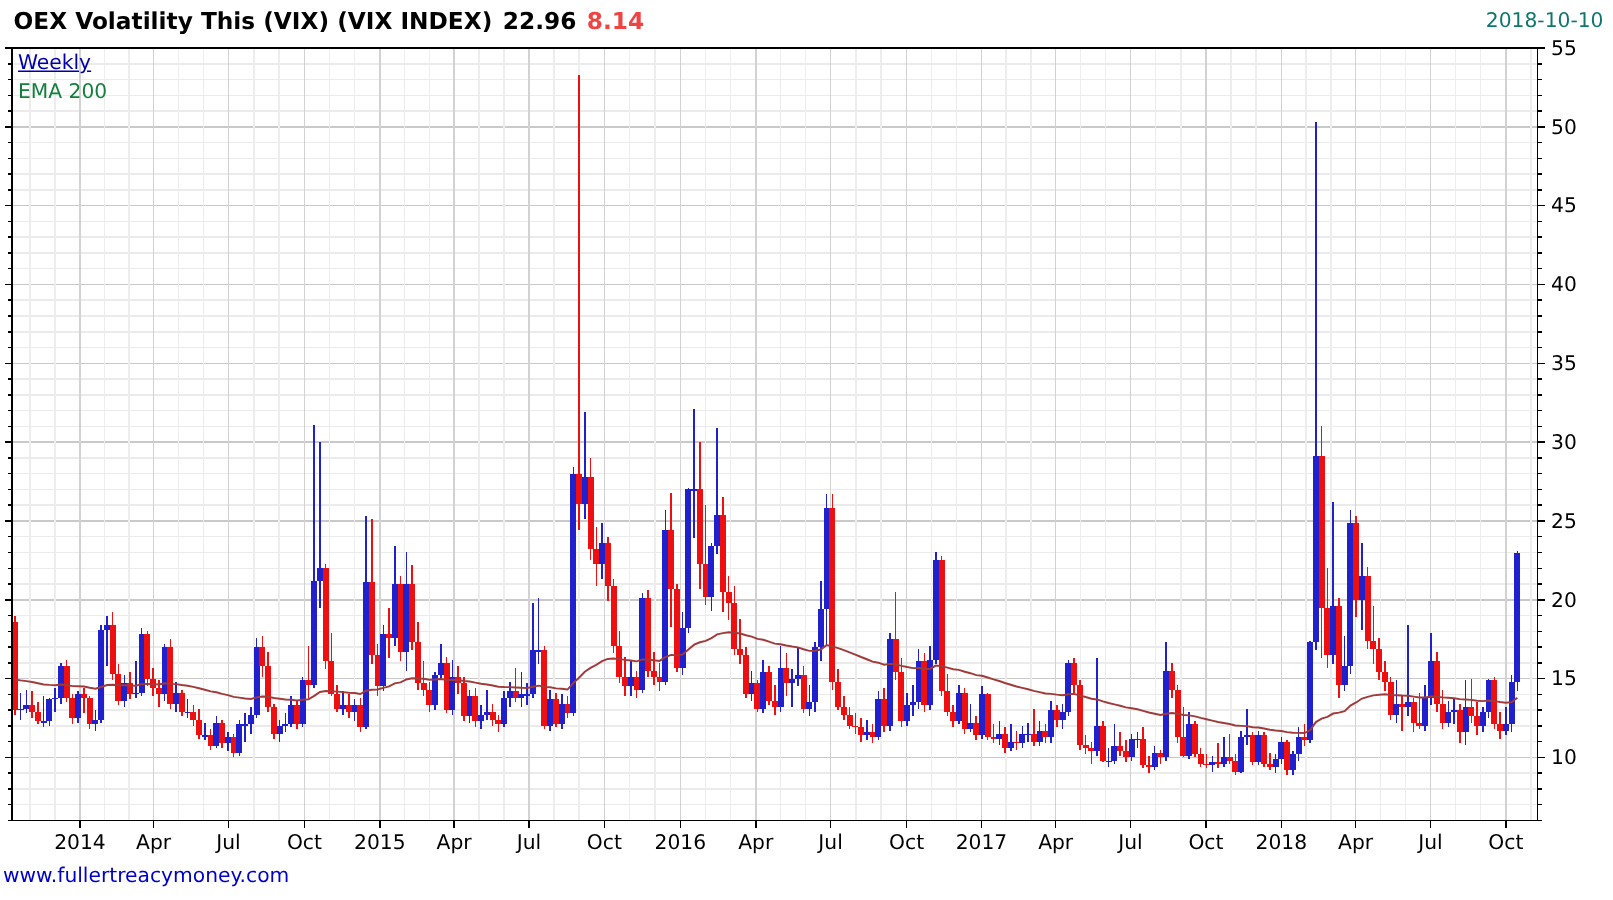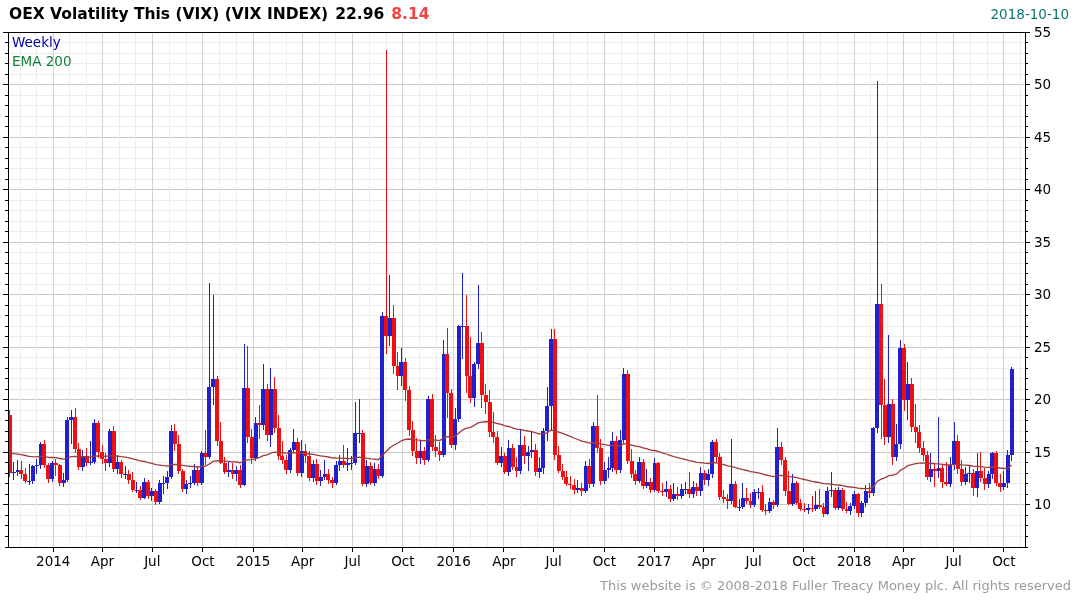--- a/index.html
+++ b/index.html
@@ -819,18 +819,18 @@
         <line x1="903.7275471698114" x2="903.7275471698114" y1="547" y2="552" stroke="#000000" stroke-width="1"></line>
         <text x="903.7275471698114" y="566" font-size="13.5" fill="#000000" text-anchor="middle" font-family="DejaVu Sans, sans-serif">Apr</text>
         <line x1="953.6181132075473" x2="953.6181132075473" y1="547" y2="552" stroke="#000000" stroke-width="1"></line>
         <text x="953.6181132075473" y="566" font-size="13.5" fill="#000000" text-anchor="middle" font-family="DejaVu Sans, sans-serif">Jul</text>
         <line x1="1003.8924528301886" x2="1003.8924528301886" y1="547" y2="552" stroke="#000000" stroke-width="1"></line>
         <text x="1003.8924528301886" y="566" font-size="13.5" fill="#000000" text-anchor="middle" font-family="DejaVu Sans, sans-serif">Oct</text>
       </g>
     </svg>
 
   <div id="legend">
-    <div id="legend-timeframe" style="color: rgb(0, 0, 170);">Weekly</div>
+    <div id="legend-timeframe" style="color: rgb(0, 0, 170); text-decoration: underline;">Weekly</div>
     <div id="legend-ema" style="color: #15803d;">EMA 200</div>
   </div>
 
-  <div id="footer-rights" style="color: rgb(155, 155, 155);">This website is © 2008-2018 Fuller Treacy Money plc. All rights reserved</div>
+  <div id="footer-url" style="color: rgb(0, 0, 204);">www.fullertreacymoney.com</div>
 </div>
 
 </body></html>

